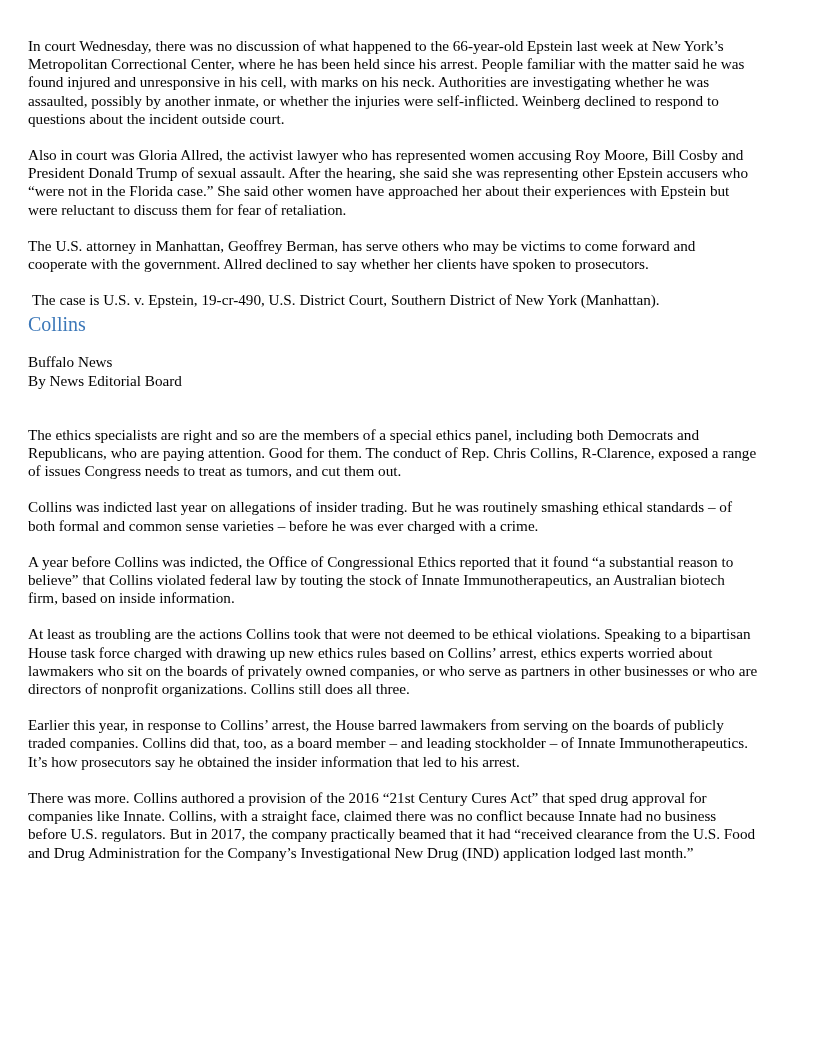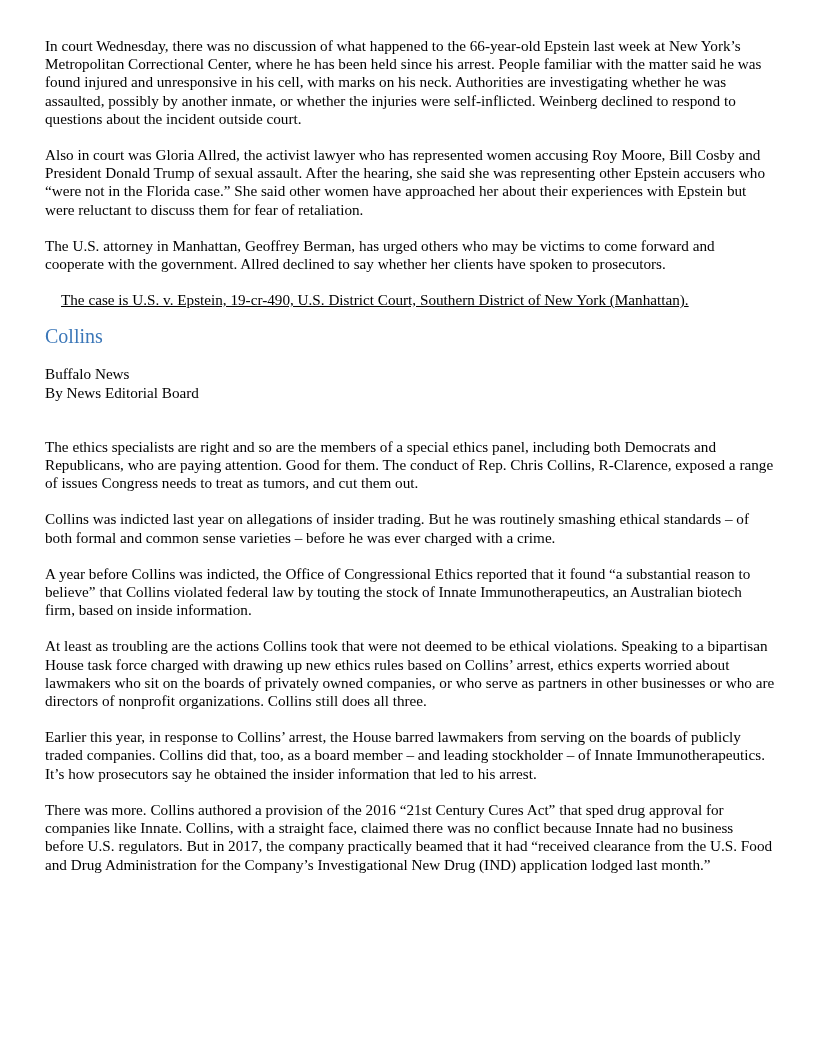--- a/index.html
+++ b/index.html
@@ -10,32 +10,31 @@
     body {
       width: 816px;
       height: 1056px;
       overflow: hidden;
       position: relative;
       font-family: "Liberation Serif", serif;
       color: #000000;
     }
     .page {
       position: absolute;
-      left: 45px;
+      left: 28px;
       top: 37px;
       width: 730px;
       font-size: 15.2px;
       line-height: 18.2px;
     }
     p {
       margin: 0 0 18px 0;
     }
     .case-line {
-      margin: 16px;
-      text-decoration: underline;
+      margin: 4px;
     }
     .link {
       display: block;
       color: #3b77b8;
       font-size: 20px;
       line-height: 22px;
       text-decoration: none;
       margin: 0 0 18px 0;
     }
     .headline {
@@ -48,21 +47,21 @@
     .byline-block div {
       margin: 0;
     }
   </style>
 </head>
 <body>
 
 <div class="page">
   <p>In court Wednesday, there was no discussion of what happened to the 66-year-old Epstein last week at New York’s Metropolitan Correctional Center, where he has been held since his arrest. People familiar with the matter said he was found injured and unresponsive in his cell, with marks on his neck. Authorities are investigating whether he was assaulted, possibly by another inmate, or whether the injuries were self-inflicted. Weinberg declined to respond to questions about the incident outside court.</p>
   <p>Also in court was Gloria Allred, the activist lawyer who has represented women accusing Roy Moore, Bill Cosby and President Donald Trump of sexual assault. After the hearing, she said she was representing other Epstein accusers who “were not in the Florida case.” She said other women have approached her about their experiences with Epstein but were reluctant to discuss them for fear of retaliation.</p>
-  <p>The U.S. attorney in Manhattan, Geoffrey Berman, has urged others who may be victims to come forward and cooperate with the government. Allred declined to say whether her clients have spoken to prosecutors.</p>
+  <p>The U.S. attorney in Manhattan, Geoffrey Berman, has serve others who may be victims to come forward and cooperate with the government. Allred declined to say whether her clients have spoken to prosecutors.</p>
   <p class="case-line">The case is U.S. v. Epstein, 19-cr-490, U.S. District Court, Southern District of New York (Manhattan).</p>
   <a class="link">Collins</a>
 
 
   <div class="byline-block">
     <div>Buffalo News</div>
     <div>By News Editorial Board</div>
   </div>
 
   <p>The ethics specialists are right and so are the members of a special ethics panel, including both Democrats and Republicans, who are paying attention. Good for them. The conduct of Rep. Chris Collins, R-Clarence, exposed a range of issues Congress needs to treat as tumors, and cut them out.</p>

